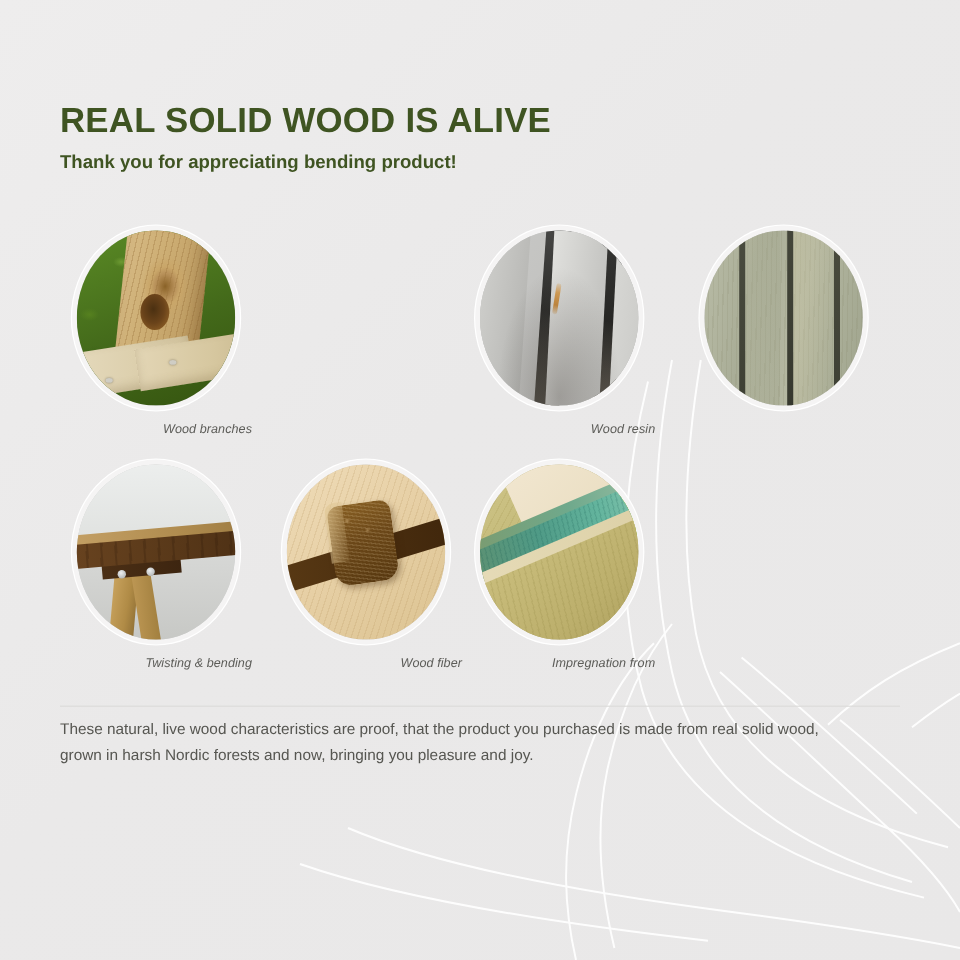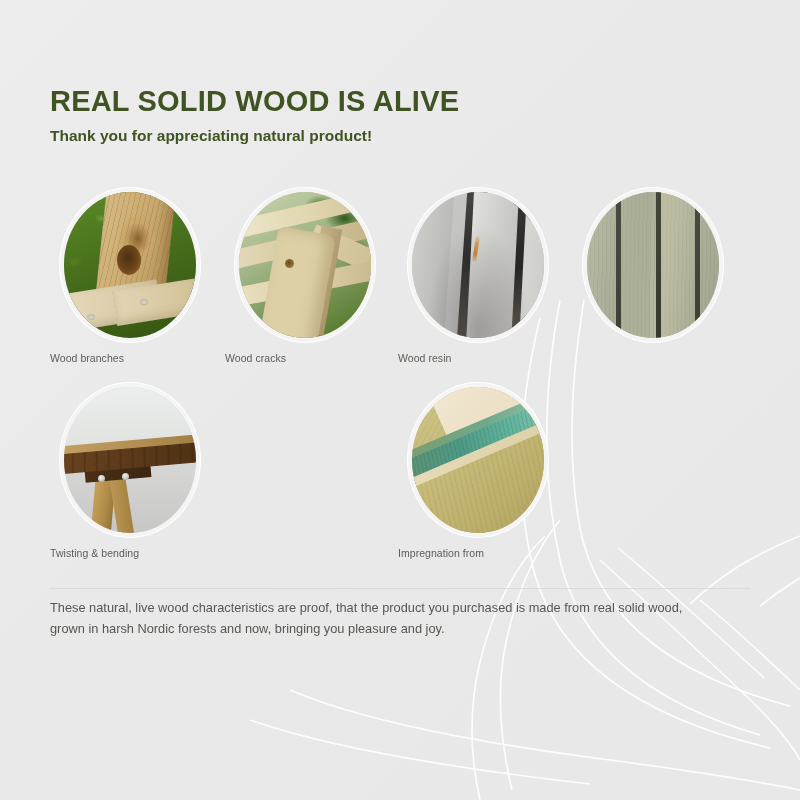--- a/index.html
+++ b/index.html
@@ -59,26 +59,27 @@
     left: 50px;
     top: 192px;
     width: 700px;
   }
 
   .row { position: relative; height: 195px; }
 
   .cell {
     position: absolute;
     width: 160px;
-    text-align: left;
+    text-align: right;
+    font-style: italic;
   }
 
   .cell.c0 { left: 0px; }
   .cell.c1 { left: 175px; }
-  .cell.c2 { left: 348px; }
+  .cell.c2 { left: 336px; }
   .cell.c3 { left: 523px; }
 
   .photo {
     position: relative;
     width: 132px;
     height: 146px;
     margin: 0 auto;
     border-radius: 50%;
     overflow: hidden;
     box-shadow: 0 0 0 4px #f5f4f4, 0 0 0 5px #ffffff;
@@ -483,53 +484,40 @@
       <path d="M 700 600 C 730 624 760 652 800 690"></path>
       <path d="M 290 690 C 360 720 470 742 610 760 C 700 772 760 782 800 790"></path>
       <path d="M 250 720 C 330 748 450 768 590 784"></path>
       <path d="M 690 604 C 720 576 750 556 800 536"></path>
       <path d="M 760 606 C 778 592 790 584 800 578"></path>
     </g>
   </svg>
 
   <div class="header">
     <div class="title">REAL SOLID WOOD IS ALIVE</div>
-    <div class="subtitle">Thank you for appreciating natural product!</div>
+    <div class="subtitle">Thank you for appreciating bending product!</div>
   </div>
 
   <div class="grid">
 
     <div class="row row1">
 
       <div class="cell c0">
         <div class="photo ph-branches">
           <div class="layer grass"></div>
           <div class="layer post"></div>
           <div class="layer knot"></div>
           <div class="layer plankA"></div>
           <div class="layer plankB"></div>
           <div class="layer screw1"></div>
           <div class="layer screw2"></div>
         </div>
         <div class="caption">Wood branches</div>
       </div>
 
-      <div class="cell c1">
-        <div class="photo ph-cracks">
-          <div class="layer bg"></div>
-          <div class="layer slat1"></div>
-          <div class="layer slat2"></div>
-          <div class="layer slat4"></div>
-          <div class="layer slat3"></div>
-          <div class="layer boardedge"></div>
-          <div class="layer board"></div>
-          <div class="layer knot2"></div>
-        </div>
-        <div class="caption">Wood cracks</div>
-      </div>
 
       <div class="cell c2">
         <div class="photo ph-resin">
           <div class="layer bg"></div>
           <div class="layer gapA"></div>
           <div class="layer gapB"></div>
           <div class="layer slatA"></div>
           <div class="layer slatB"></div>
           <div class="layer slatC"></div>
           <div class="layer resin"></div>
@@ -561,20 +549,29 @@
           <div class="layer leg2"></div>
           <div class="layer apron"></div>
           <div class="layer topedge"></div>
           <div class="layer tabletop"></div>
           <div class="layer bolt1"></div>
           <div class="layer bolt2"></div>
         </div>
         <div class="caption">Twisting &amp; bending</div>
       </div>
 
+      <div class="cell c1">
+        <div class="photo ph-fiber">
+          <div class="layer bg"></div>
+          <div class="layer darkstrip"></div>
+          <div class="layer fiber"></div>
+          <div class="layer fiberlight"></div>
+        </div>
+        <div class="caption">Wood fiber</div>
+      </div>
 
       <div class="cell c2">
         <div class="photo ph-impreg">
           <div class="layer bg"></div>
           <div class="layer sky"></div>
           <div class="layer green"></div>
           <div class="layer tealtop"></div>
           <div class="layer teal"></div>
           <div class="layer palestrip"></div>
           <div class="layer lowerwood"></div>

